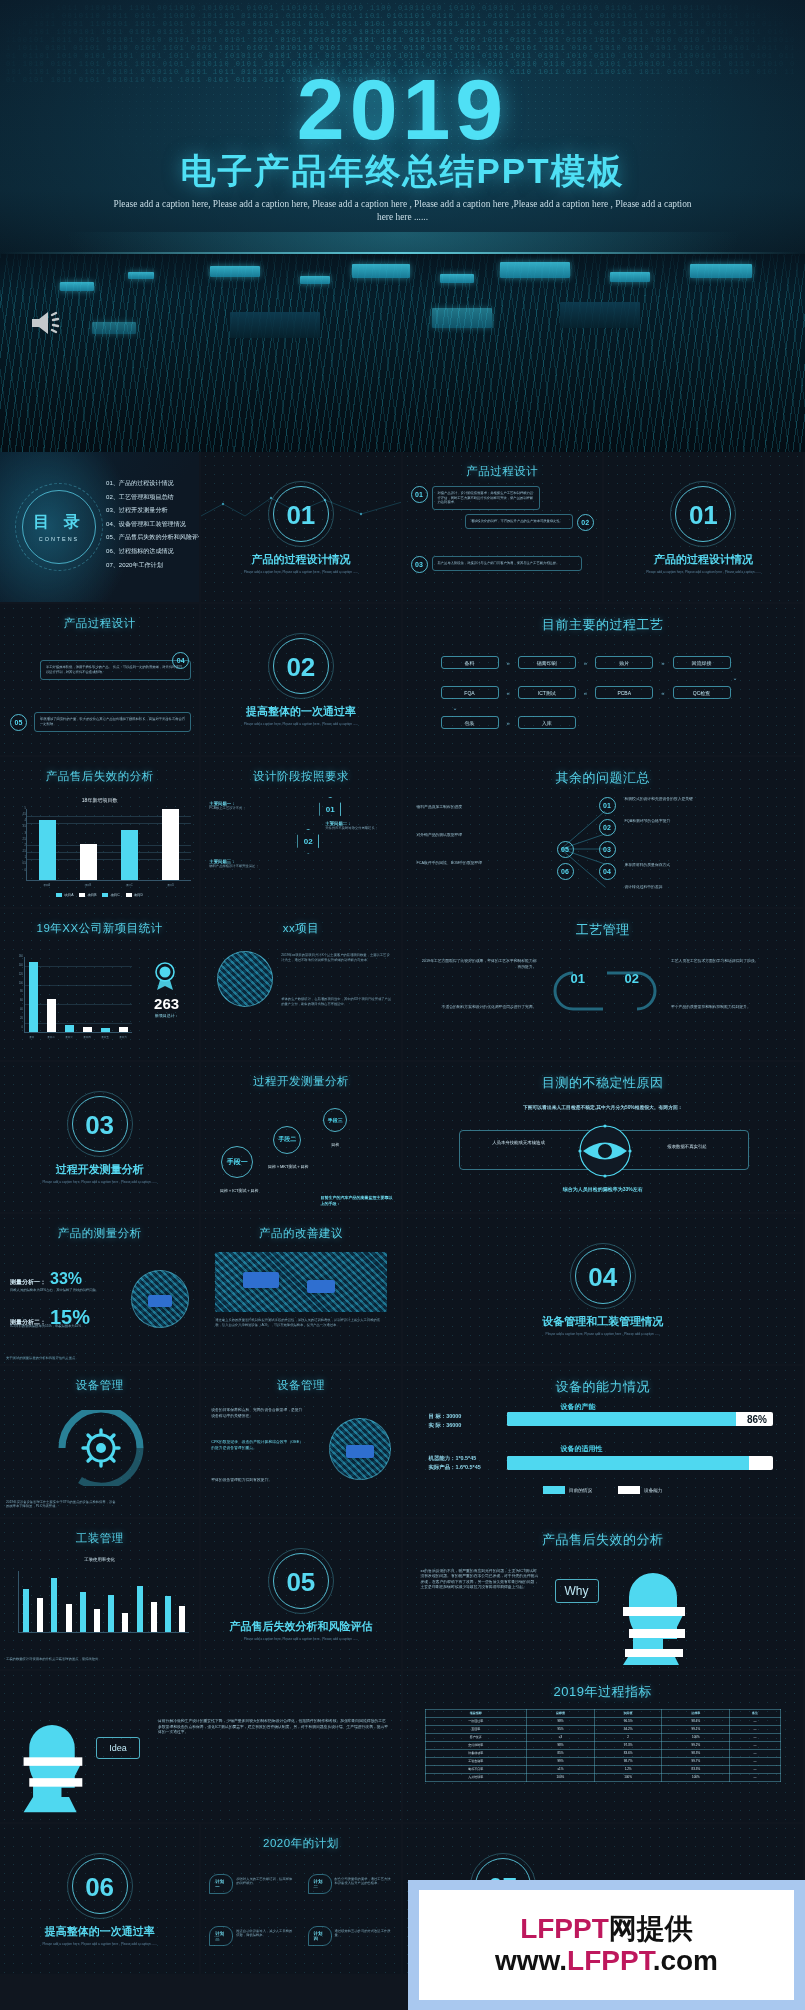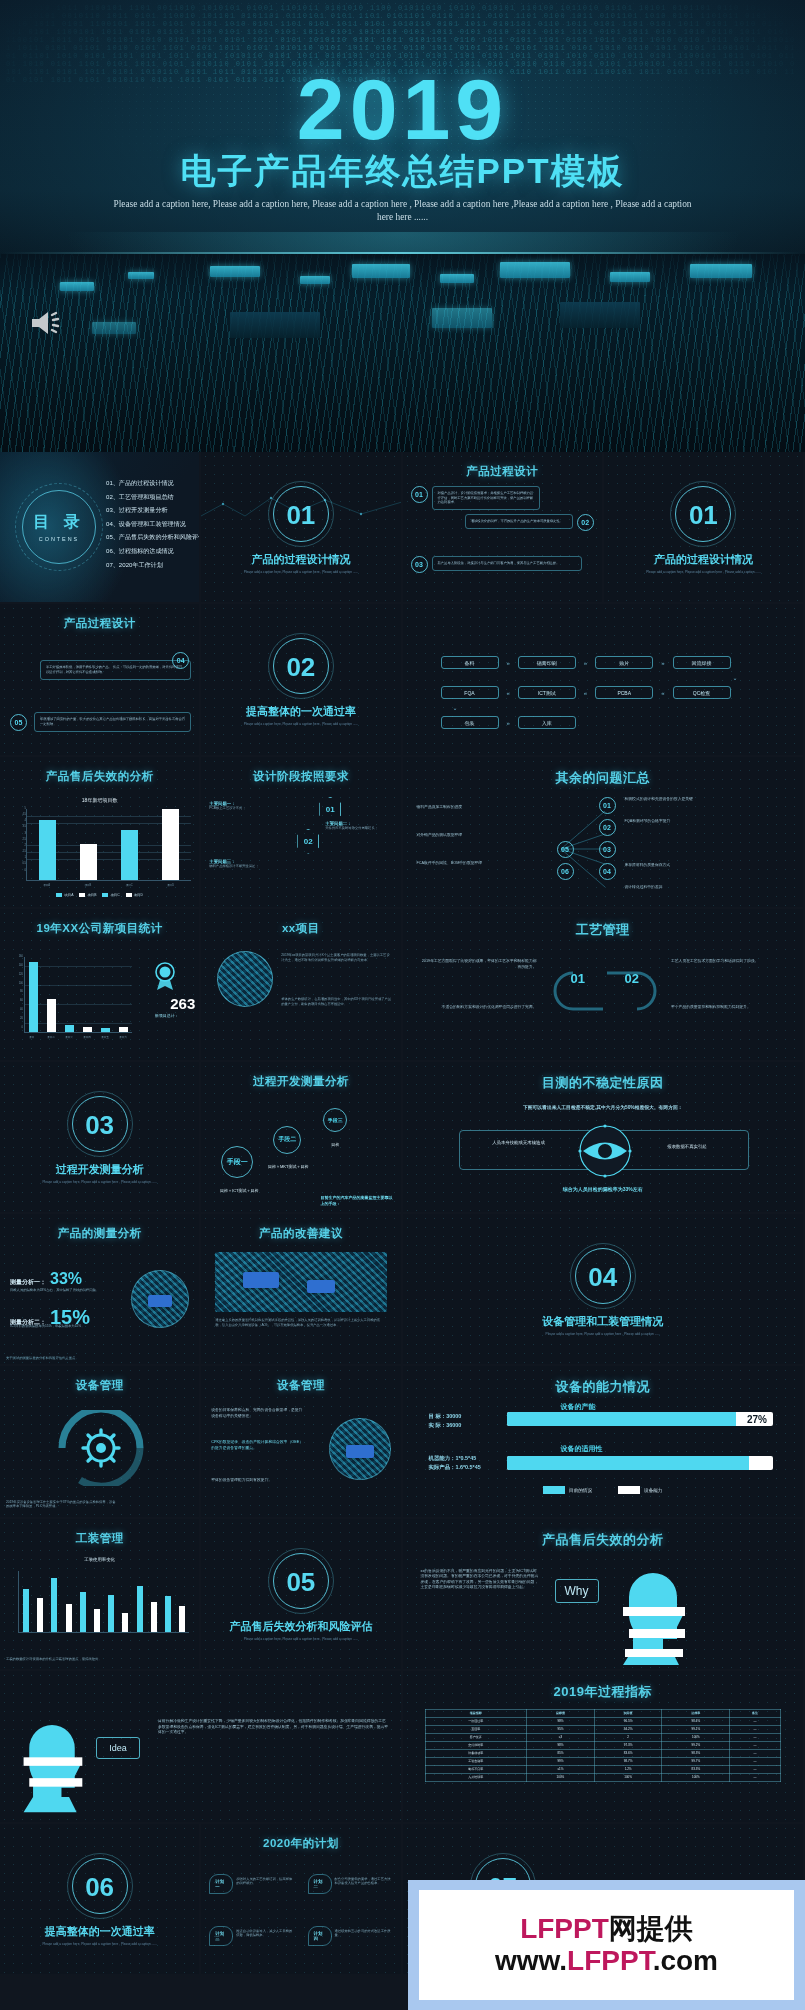--- a/index.html
+++ b/index.html
@@ -85,21 +85,21 @@
     background-image:
       radial-gradient(circle, rgba(62,160,185,.22) .5px, transparent .6px);
     background-size:9px 9px;
   }
   .slide.w2 { width:402.5px; }
   .slide.dark { background-color:#0d141d; }
 
   .deco-net{ position:absolute; left:0; right:0; top:8px; height:26px; opacity:.85; }
   .s-title{
     position:absolute; left:0; right:0; top:12px; text-align:center;
-    font-size:11.5px; font-weight:bold; color:#55cfe6; letter-spacing:.5px;
+    font-size:11.5px; font-weight:normal; color:#55cfe6; letter-spacing:.5px;
     text-shadow:0 0 7px rgba(60,200,230,.45);
   }
   .s-title.lg{ font-size:13px; }
   .tiny{ font-size:3.3px; line-height:4.6px; color:#7fa8bb; }
   .tiny2{ font-size:3.8px; line-height:5.4px; color:#9fc4d4; }
   .cap{ font-size:3.2px; line-height:4.4px; color:#5f86a0; text-align:center; }
 
   
   .toc-bg{
     position:absolute; inset:0;
@@ -323,20 +323,21 @@
 
       <div class="slide dark">
         <div class="bignum-ring o2"></div>
         <div class="bignum-ring"></div>
         <div class="bignum">02</div>
         <div class="bignum-label">提高整体的一次通过率</div>
         <div class="bignum-cap cap">Please add a caption here, Please add a caption here , Please add a caption ......</div>
       </div>
 
       <div class="slide w2 dark">
+        <div class="s-title lg">目前主要的过程工艺</div>
         <div style="position:absolute;left:38px;top:52px;display:flex;align-items:center;gap:8px;">
           <div class="pill" style="width:58px;">备料</div>
           <span style="color:#6fb6cf;font-size:6px;">»</span>
           <div class="pill" style="width:58px;">锡膏印刷</div>
           <span style="color:#6fb6cf;font-size:6px;">»</span>
           <div class="pill" style="width:58px;">贴片</div>
           <span style="color:#6fb6cf;font-size:6px;">»</span>
           <div class="pill" style="width:58px;">回流焊接</div>
         </div>
         <div style="position:absolute;left:38px;top:82px;display:flex;align-items:center;gap:8px;">
@@ -478,21 +479,21 @@
           <div class="axis-lbl">项目三</div>
           <div class="axis-lbl">项目四</div>
           <div class="axis-lbl">项目五</div>
           <div class="axis-lbl">项目六</div>
         </div>
         <svg style="position:absolute;left:152px;top:52px;" width="26" height="30" viewBox="0 0 26 30">
           <circle cx="13" cy="11" r="9" fill="none" stroke="#4fd8f0" stroke-width="1.6"></circle>
           <circle cx="13" cy="11" r="5.5" fill="#4fd8f0"></circle>
           <path d="M8 19 L5 29 L13 25 L21 29 L18 19" fill="#4fd8f0" opacity=".9"></path>
         </svg>
-        <div style="position:absolute;left:138px;right:4px;top:86px;text-align:right;font-size:15px;font-weight:bold;color:#fff;">263</div>
+        <div style="position:absolute;left:138px;right:4px;top:86px;text-align:center;font-size:15px;font-weight:bold;color:#fff;">263</div>
         <div style="position:absolute;left:138px;right:4px;top:104px;text-align:center;font-size:4px;color:#8fd8ec;">新项目总计：</div>
       </div>
 
       <div class="slide dark">
         <div class="s-title">xx项目</div>
         <div class="photo" style="position:absolute;left:16px;top:42px;width:56px;height:56px;border-radius:50%;border:1px solid rgba(90,200,225,.6);"></div>
         <div class="tiny" style="position:absolute;left:80px;right:8px;top:44px;">2019年xx项目的新项目共计X个是主要客户的新增项目数量，主要以工艺设计为主，通过不断地优化调整来提升整体的制程能力与效率。</div>
         <div class="tiny" style="position:absolute;left:80px;right:8px;top:88px;">整体的生产数据统计，在新增的项目当中，其中的XX个项目已经完成了产品的量产交付，剩余的项目也都在有序推进中。</div>
       </div>
 
@@ -628,21 +629,21 @@
 
       <div class="slide w2 dark">
         <div class="s-title lg">设备的能力情况</div>
         <div style="position:absolute;left:158px;top:36px;font-size:7px;font-weight:bold;color:#4fd8f0;">设备的产能</div>
         <div style="position:absolute;left:26px;top:46px;font-size:5.4px;line-height:9px;color:#8fd8ec;font-weight:bold;">
           <div>目 标：30000</div>
           <div>实 际：36000</div>
         </div>
         <div class="progress-track" style="position:absolute;left:104px;right:30px;top:46px;">
           <div class="progress-fill" id="pf1" style="width: 86%;"></div>
-          <div class="progress-val">27%</div>
+          <div class="progress-val">86%</div>
         </div>
         <div style="position:absolute;left:158px;top:78px;font-size:7px;font-weight:bold;color:#4fd8f0;">设备的适用性</div>
         <div style="position:absolute;left:26px;top:88px;font-size:5.4px;line-height:9px;color:#8fd8ec;font-weight:bold;">
           <div>机器能力：1*0.5*45</div>
           <div>实际产品：1.6*0.5*45</div>
         </div>
         <div class="progress-track" style="position:absolute;left:104px;right:30px;top:90px;">
           <div class="progress-fill" id="pf2" style="width: 91%;"></div>
         </div>
         <div style="position:absolute;left:0;right:0;top:120px;display:flex;justify-content:center;gap:26px;align-items:center;font-size:4.6px;color:#cfe7f2;">

